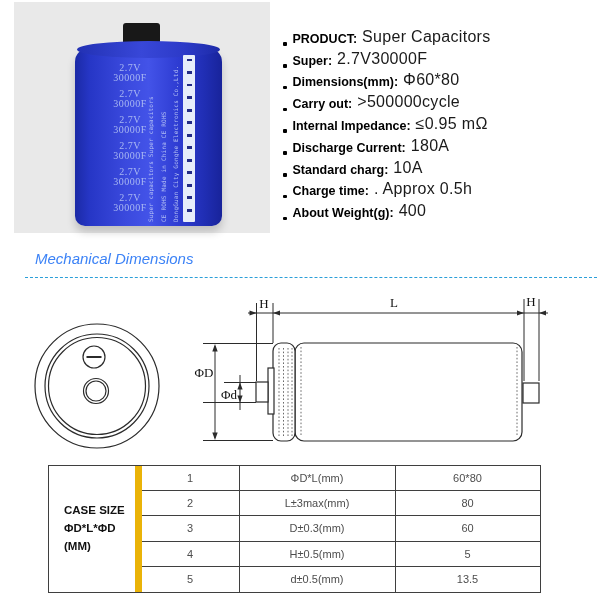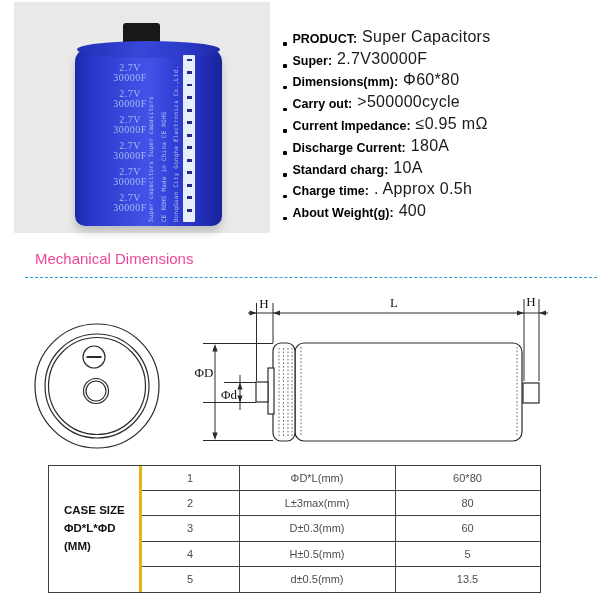--- a/index.html
+++ b/index.html
@@ -28,41 +28,41 @@
 
   
   .specs{position:absolute;left:283px;top:24px;width:312px;}
   .specs ul{list-style:none;margin:0;padding:0;}
   .specs li{display:flex;align-items:flex-end;height:21.8px;}
   .bullet{width:3.5px;height:3.5px;background:#000;border-radius:1px;margin:7px 6px 0 0;flex:none;}
   .spec-label{font-weight:bold;font-size:12.5px;color:#000;white-space:nowrap;}
   .spec-value{font-size:16px;color:#1a1a1a;margin-left:5px;letter-spacing:.3px;white-space:nowrap;}
 
   
-  .sec-title{position:absolute;left:35px;top:250px;font-size:15px;color:#ec4899;}
+  .sec-title{position:absolute;left:35px;top:250px;font-size:15px;color:#3b82f6;font-style:italic;}
   .divider{position:absolute;left:25px;top:277px;width:572px;border-top:1px dashed #2b9fd9;}
 
   
   .drawing{position:absolute;left:0;top:285px;}
   .ln{stroke:#2b2b2b;fill:none;stroke-width:1.2px;}
   .thin{stroke:#2b2b2b;fill:none;stroke-width:1px;}
   .shape{stroke:#2b2b2b;fill:#fff;stroke-width:1.2px;}
   .dot{stroke:#444;stroke-width:.8px;stroke-dasharray:1.6 2;fill:none;}
   .arw{fill:#2b2b2b;stroke:none;}
   .dimtxt{font-family:"Liberation Serif","DejaVu Serif",serif;font-size:13px;fill:#111;text-anchor:middle;}
 
   
   .dim-table{position:absolute;left:48px;top:465px;border:1.5px solid #3f3f3f;}
   .dim-grid{display:grid;grid-template-columns:92.5px 98px 156px 144px;grid-template-rows:repeat(5,25.2px);}
   .cell{display:flex;align-items:center;justify-content:center;font-size:11px;color:#4d4d4d;
         border-right:1px solid #3f3f3f;border-bottom:1px solid #3f3f3f;}
   .cell.val{border-right:none;}
   .dim-grid > .cell:nth-last-child(-n+3){border-bottom:none;}
   .head{grid-row:1/6;grid-column:1;display:flex;flex-direction:column;justify-content:center;
-        align-items:flex-start;padding-left:15px;border-right:3px solid #eab308;border-bottom:none;
+        align-items:flex-start;padding-left:15px;border-right:7px solid #eab308;border-bottom:none;
         font-weight:bold;color:#111;font-size:11.5px;line-height:1.55;}
 </style>
 </head>
 <body>
 
 <div id="page">
 
   <div class="photo">
     <div class="cap">
       <div class="cap-terminal"></div>
@@ -129,21 +129,21 @@
         </li>
 
         <li>
           <span class="bullet"></span>
           <span class="spec-label">Carry out:</span>
           <span class="spec-value">&gt;500000cycle</span>
         </li>
 
         <li>
           <span class="bullet"></span>
-          <span class="spec-label">Current Impedance:</span>
+          <span class="spec-label">Internal Impedance:</span>
           <span class="spec-value">≤0.95 mΩ</span>
         </li>
 
         <li>
           <span class="bullet"></span>
           <span class="spec-label">Discharge Current:</span>
           <span class="spec-value">180A</span>
         </li>
 
         <li>

